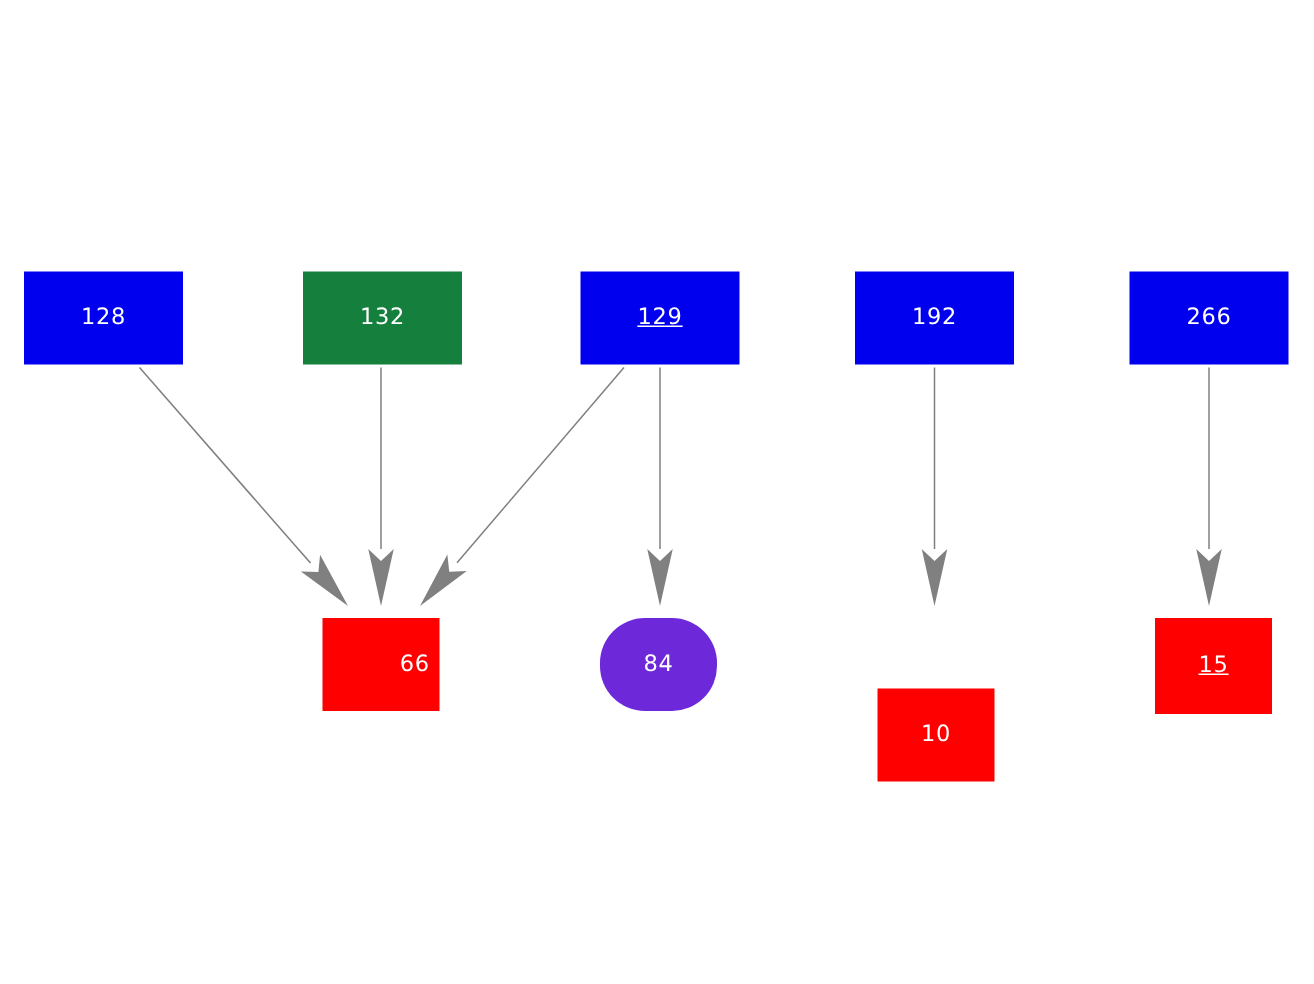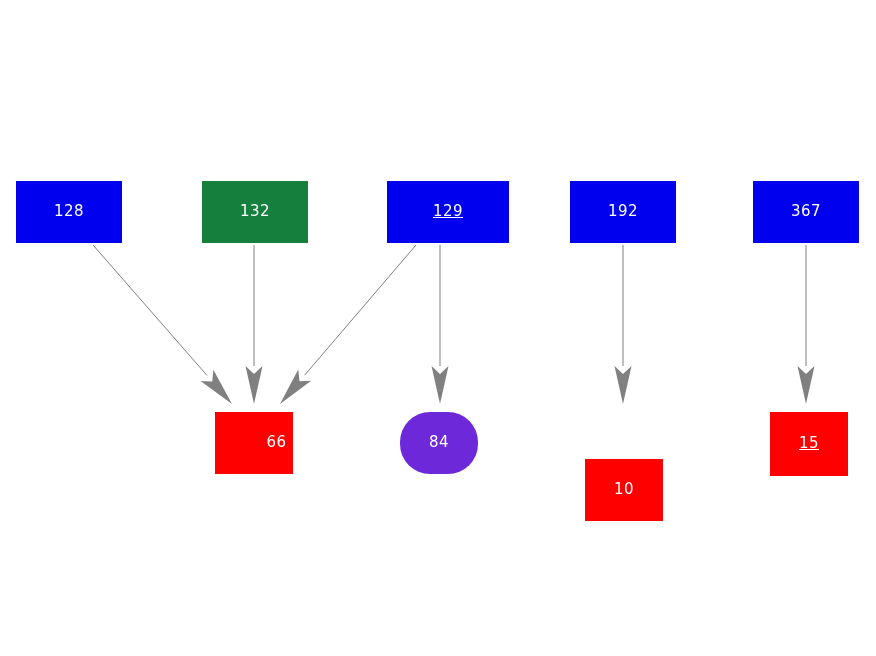--- a/index.html
+++ b/index.html
@@ -72,28 +72,28 @@
       </g>
   </svg>
 
   <div id="nodes">
       <div class="node" style="left: 16px; top: 181px; width: 106px; height: 62px; background: rgb(0, 0, 238); text-align: right;">
         <span class="node-label">128</span>
       </div>
       <div class="node" style="left: 202px; top: 181px; width: 106px; height: 62px; background: #15803d;">
         <span class="node-label">132</span>
       </div>
-      <div class="node" style="left: 387px; top: 181px; width: 122px; height: 62px; background: rgb(0, 0, 238); text-decoration: underline;">
+      <div class="node" style="left: 387px; top: 181px; width: 106px; height: 62px; background: rgb(0, 0, 238); text-decoration: underline;">
         <span class="node-label">129</span>
       </div>
       <div class="node" style="left: 570px; top: 181px; width: 106px; height: 62px; background: rgb(0, 0, 238);">
         <span class="node-label">192</span>
       </div>
       <div class="node" style="left: 753px; top: 181px; width: 106px; height: 62px; background: rgb(0, 0, 238);">
-        <span class="node-label">367</span>
+        <span class="node-label">266</span>
       </div>
       <div class="node" style="left: 215px; top: 412px; width: 78px; height: 62px; background: rgb(254, 0, 0); padding-left: 45px;">
         <span class="node-label">66</span>
       </div>
       <div class="node" style="left: 400px; top: 412px; width: 78px; height: 62px; background: #6d28d9; border-radius: 30px;">
         <span class="node-label">84</span>
       </div>
       <div class="node" style="left: 585px; top: 412px; width: 78px; height: 62px; background: rgb(254, 0, 0); margin-top: 47px;">
         <span class="node-label">10</span>
       </div>

